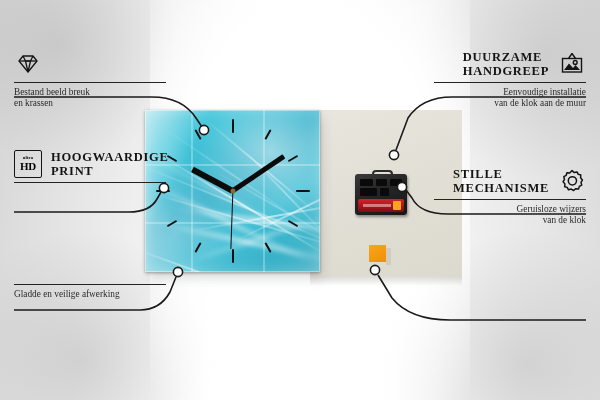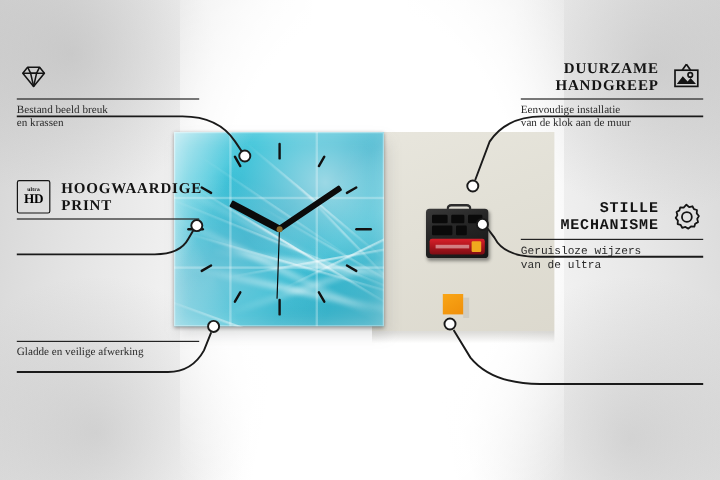--- a/index.html
+++ b/index.html
@@ -79,24 +79,24 @@
   svg.lines{position:absolute;left:0;top:0;width:600px;height:400px;}
   .lead{fill:none;stroke:#1a1a1a;stroke-width:1.6;}
   .dot{fill:#ffffff;stroke:#1a1a1a;stroke-width:1.6;}
 
   
   .feat{position:absolute;}
   .feat .head{display:flex;align-items:center;gap:9px;}
   .feat.right .head{flex-direction:row-reverse;justify-content:flex-start;}
   .feat .title{font-size:12.5px;line-height:14px;font-weight:700;color:#141414;
         letter-spacing:.7px;text-transform:uppercase;white-space:pre-line;}
-  .feat.right .title{text-align:right;}
+  .feat.right .title{}
   .feat .rule{height:1px;background:#232323;margin:4px 0 4px;}
   .feat .desc{font-size:9.3px;line-height:11.4px;color:#2a2a2a;white-space:pre-line;}
-  .feat.right .desc{}
+  .feat.right .desc{text-align:right;}
   .ico{flex:0 0 auto;width:28px;height:28px;display:block;}
   .hd-badge{width:26px;height:26px;border:1.6px solid #151515;border-radius:2px;
         display:flex;flex-direction:column;align-items:center;justify-content:center;line-height:1;}
   .hd-badge .u{font-size:4.6px;font-weight:700;letter-spacing:.2px;}
   .hd-badge .h{font-size:11px;font-weight:700;letter-spacing:-.2px;}
 </style>
 </head>
 <body>
 
 <div id="stage">
@@ -247,32 +247,32 @@
         </svg>
       </span>
       <span class="title">DUURZAME
 HANDGREEP</span>
     </div>
     <div class="rule"></div>
     <div class="desc">Eenvoudige installatie
 van de klok aan de muur</div>
   </div>
 
-  <div class="feat right" style="left:434px;top:167px;width:152px;font-family:Liberation Mono, monospace;">
+  <div class="feat right" style="left:434px;top:167px;width:152px;">
     <div class="head">
       <span class="ico">
         <svg viewBox="0 0 28 28" width="28" height="28">
           <g fill="none" stroke="#141414" stroke-width="1.5" stroke-linejoin="round">
             <path d="M14,3.6 L16.3,5.6 19,4.9 20.3,7.3 22.8,8 22.6,10.8 24.4,13 23,15.4 23.7,18.1 21.3,19.4 20.6,21.9 17.8,21.7 15.6,23.5 13.2,22.1 10.5,22.8 9.2,20.4 6.7,19.7 6.9,16.9 5.1,14.7 6.5,12.3 5.8,9.6 8.2,8.3 8.9,5.8 11.7,6 Z"></path>
             <circle cx="14.4" cy="13.8" r="4.1"></circle>
           </g>
         </svg>
       </span>
       <span class="title">STILLE
 MECHANISME</span>
     </div>
     <div class="rule"></div>
     <div class="desc">Geruisloze wijzers
-van de ultra</div>
+van de klok</div>
   </div>
 
 
 </div>
 
 </body></html>

